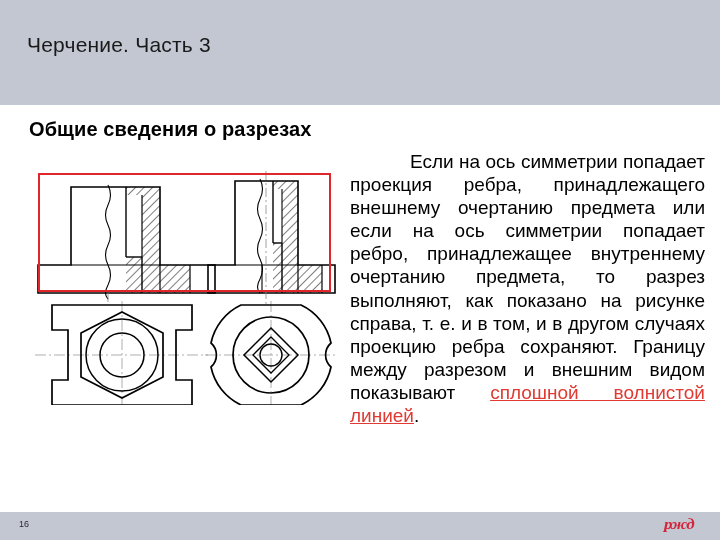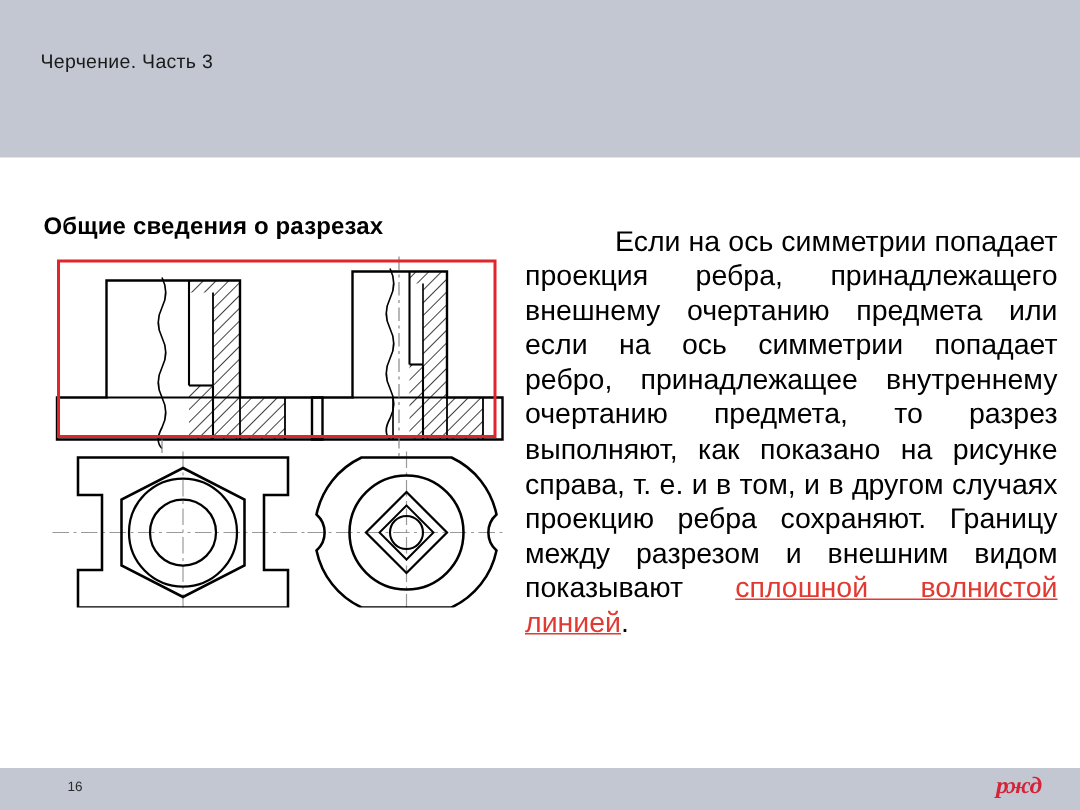--- a/index.html
+++ b/index.html
@@ -16,34 +16,33 @@
   }
   .header-band {
     position: absolute;
     left: 0; top: 0;
     width: 720px; height: 105px;
     background: #c3c7d2;
   }
   .header-title {
     position: absolute;
     left: 27px; top: 33px;
-    font-size: 13px;
+    font-size: 21px;
     color: #1a1a1a;
     letter-spacing: 0.2px;
     white-space: nowrap;
   }
   .section-heading {
     position: absolute;
     left: 29px; top: 118px;
-    font-size: 16px;
+    font-size: 20px;
     font-weight: bold;
     color: #000000;
     letter-spacing: 0.1px;
     white-space: nowrap;
-    margin-top: 25px;
   }
   
   .body-text {
     position: absolute;
     left: 350px; top: 150px;
     width: 355px;
     font-size: 19px;
     line-height: 23.1px;
     color: #000000;
     text-align: justify;
@@ -61,21 +60,20 @@
     position: absolute;
     left: 0; top: 512px;
     width: 720px; height: 28px;
     background: #c3c7d2;
   }
   .page-number {
     position: absolute;
     left: 19px; top: 519px;
     font-size: 9px;
     color: #2b2b2b;
-    margin-left: 26px;
   }
   .rzd-logo {
     position: absolute;
     left: 664px; top: 514px;
     font-family: "Liberation Serif", serif;
     font-style: italic;
     font-weight: bold;
     font-size: 17px;
     color: #d4243a;
     letter-spacing: -1px;

